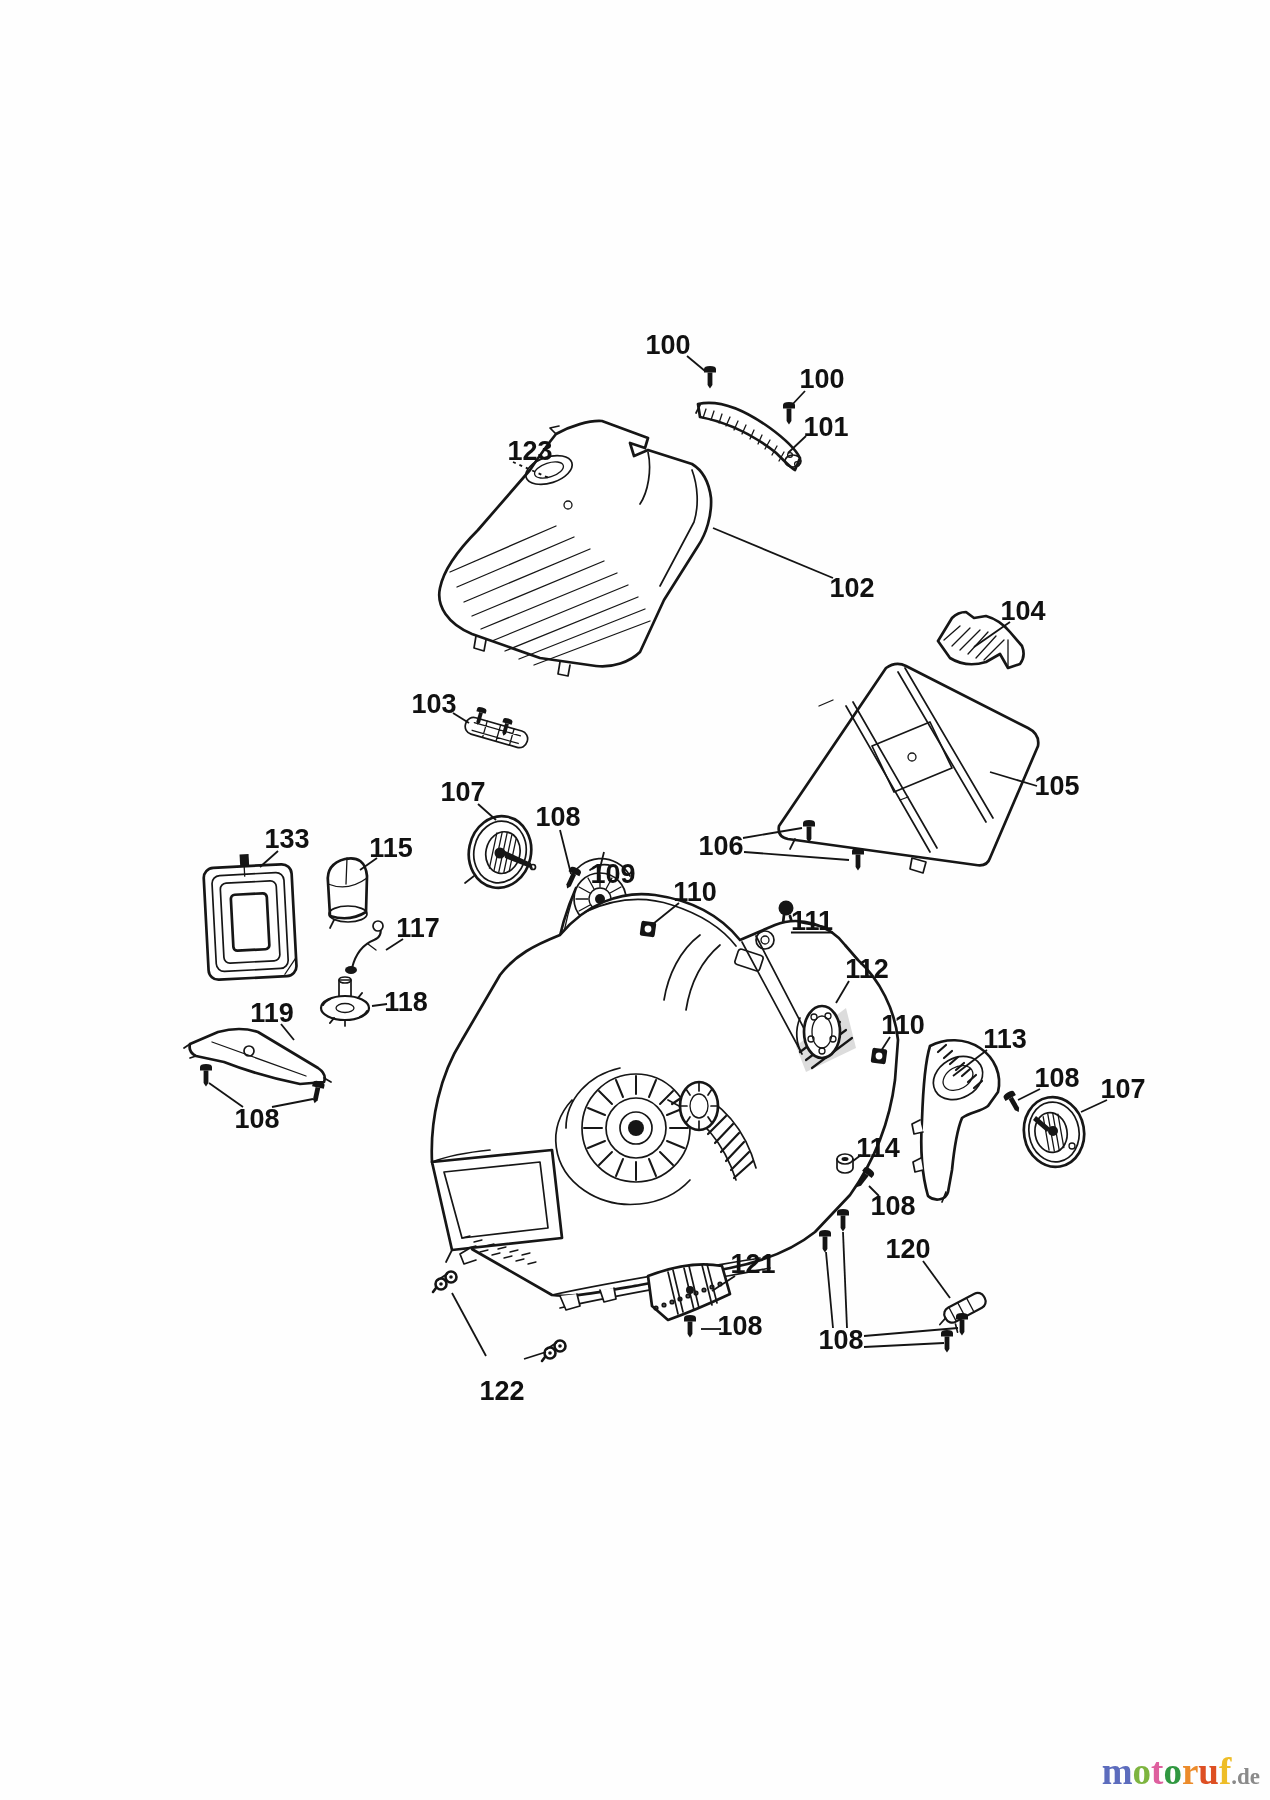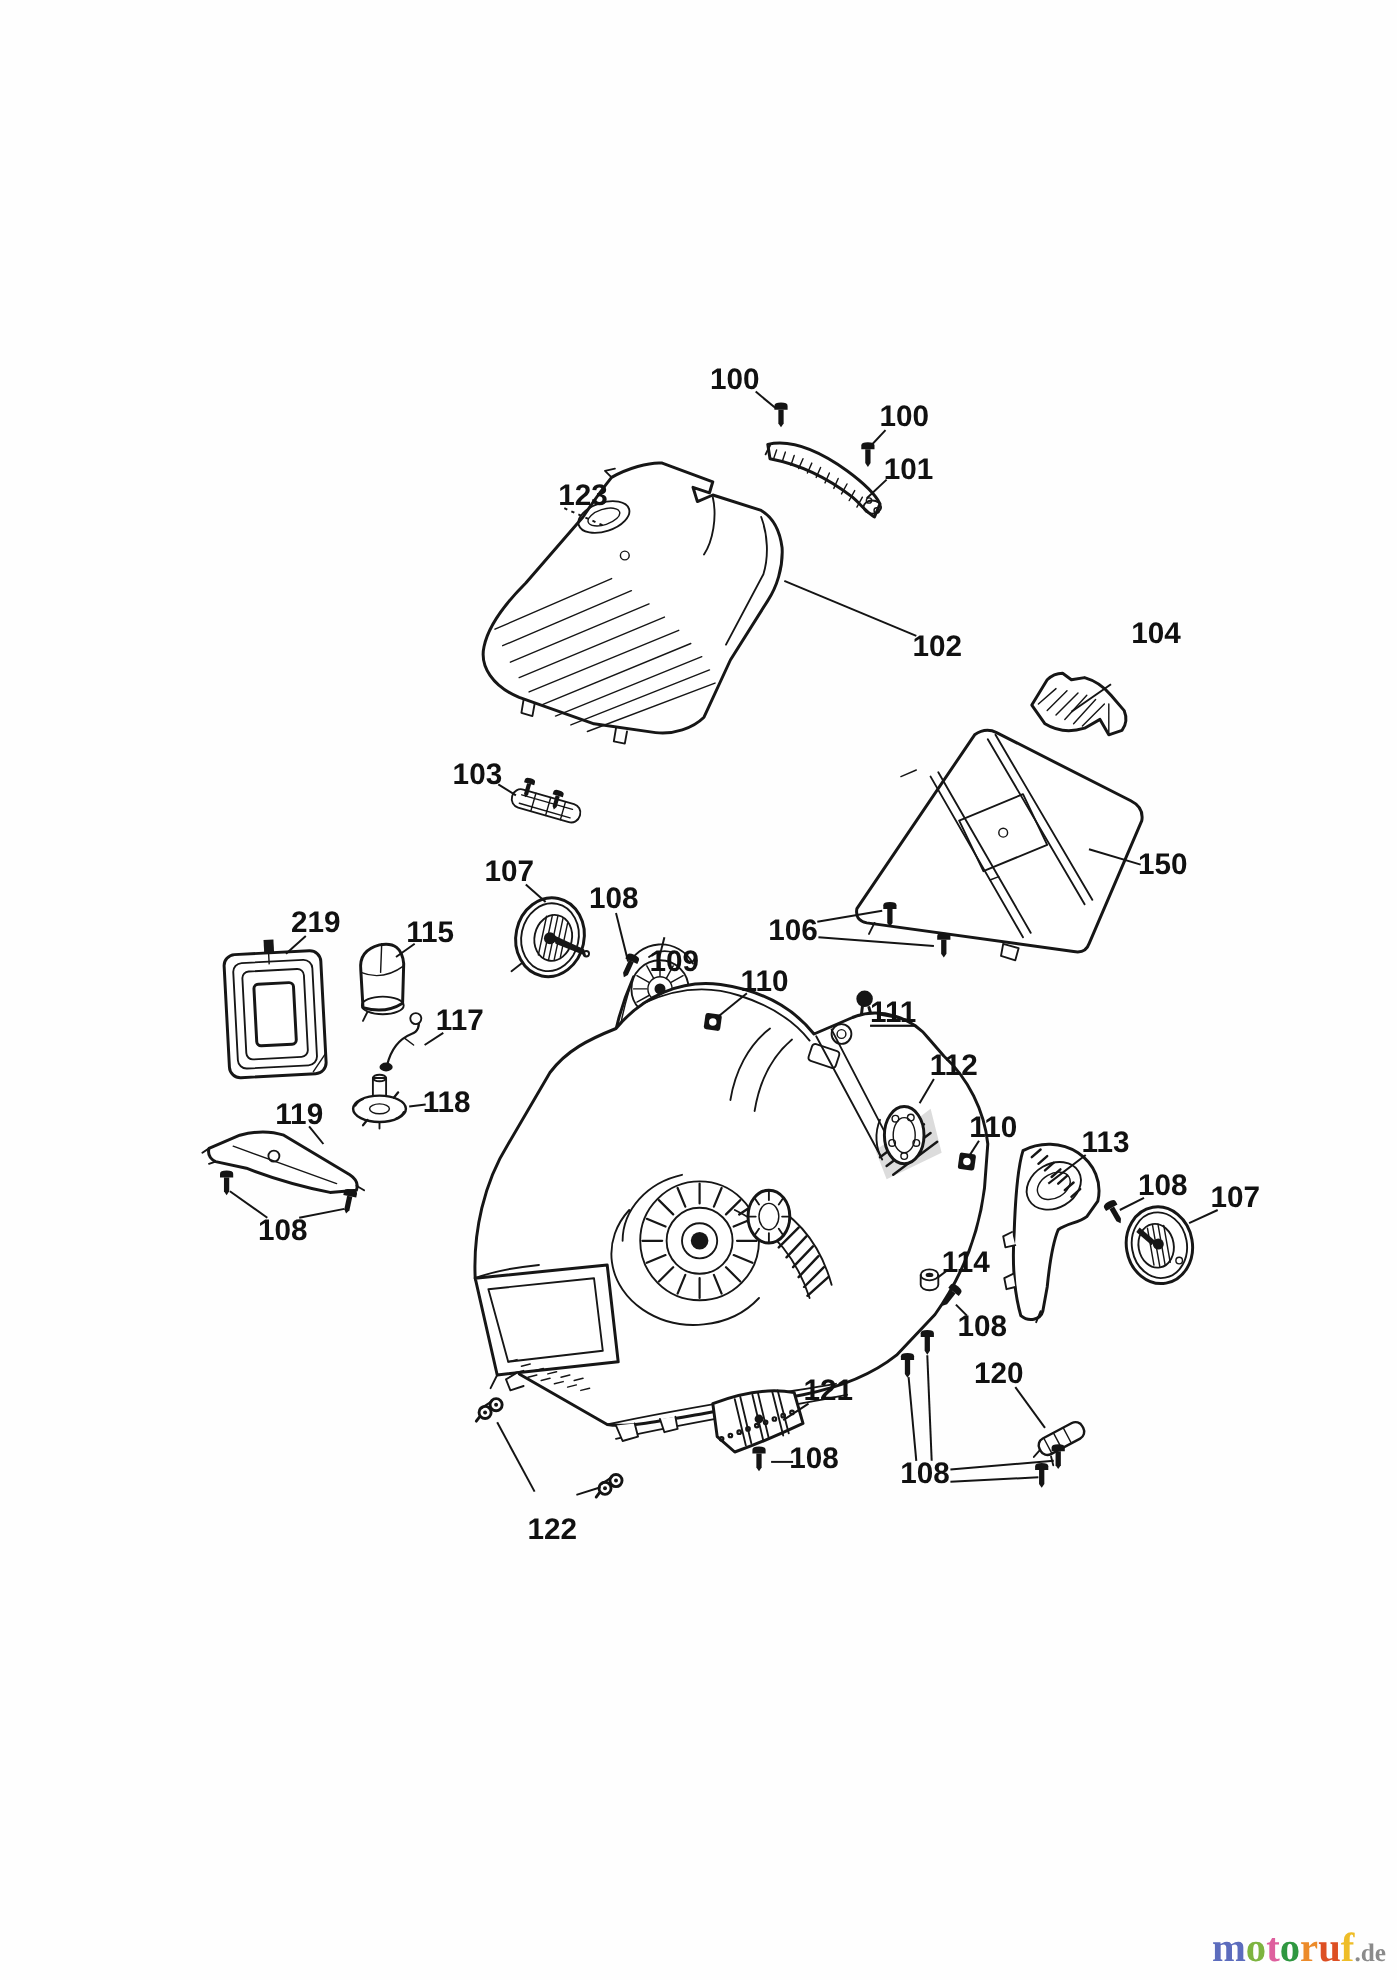--- a/index.html
+++ b/index.html
@@ -320,26 +320,26 @@
         <line x1="864" y1="1347" x2="944" y2="1343"></line>
       </g>
   </svg>
 
   <div id="labels-layer">
       <div class="part-label" style="left: 668px; top: 345px;">100</div>
       <div class="part-label" style="left: 822px; top: 379px;">100</div>
       <div class="part-label" style="left: 826px; top: 427px;">101</div>
       <div class="part-label" style="left: 530px; top: 451px;">123</div>
       <div class="part-label" style="left: 852px; top: 588px;">102</div>
-      <div class="part-label" style="left: 1023px; top: 576px; margin-left: 28px;">104</div>
+      <div class="part-label" style="left: 1023px; top: 611px;">104</div>
       <div class="part-label" style="left: 434px; top: 704px;">103</div>
-      <div class="part-label" style="left: 1057px; top: 786px;">150</div>
+      <div class="part-label" style="left: 1057px; top: 786px;">105</div>
       <div class="part-label" style="left: 463px; top: 792px;">107</div>
       <div class="part-label" style="left: 558px; top: 817px;">108</div>
-      <div class="part-label" style="left: 287px; top: 839px;">219</div>
+      <div class="part-label" style="left: 287px; top: 839px;">133</div>
       <div class="part-label" style="left: 391px; top: 848px;">115</div>
       <div class="part-label" style="left: 613px; top: 840px; margin-top: 34px;">109</div>
       <div class="part-label" style="left: 721px; top: 846px;">106</div>
       <div class="part-label" style="left: 695px; top: 892px;">110</div>
       <div class="part-label" style="left: 812px; top: 921px; text-decoration: underline;">111</div>
       <div class="part-label" style="left: 418px; top: 928px;">117</div>
       <div class="part-label" style="left: 867px; top: 969px;">112</div>
       <div class="part-label" style="left: 406px; top: 1002px;">118</div>
       <div class="part-label" style="left: 272px; top: 1013px;">119</div>
       <div class="part-label" style="left: 903px; top: 1025px;">110</div>

